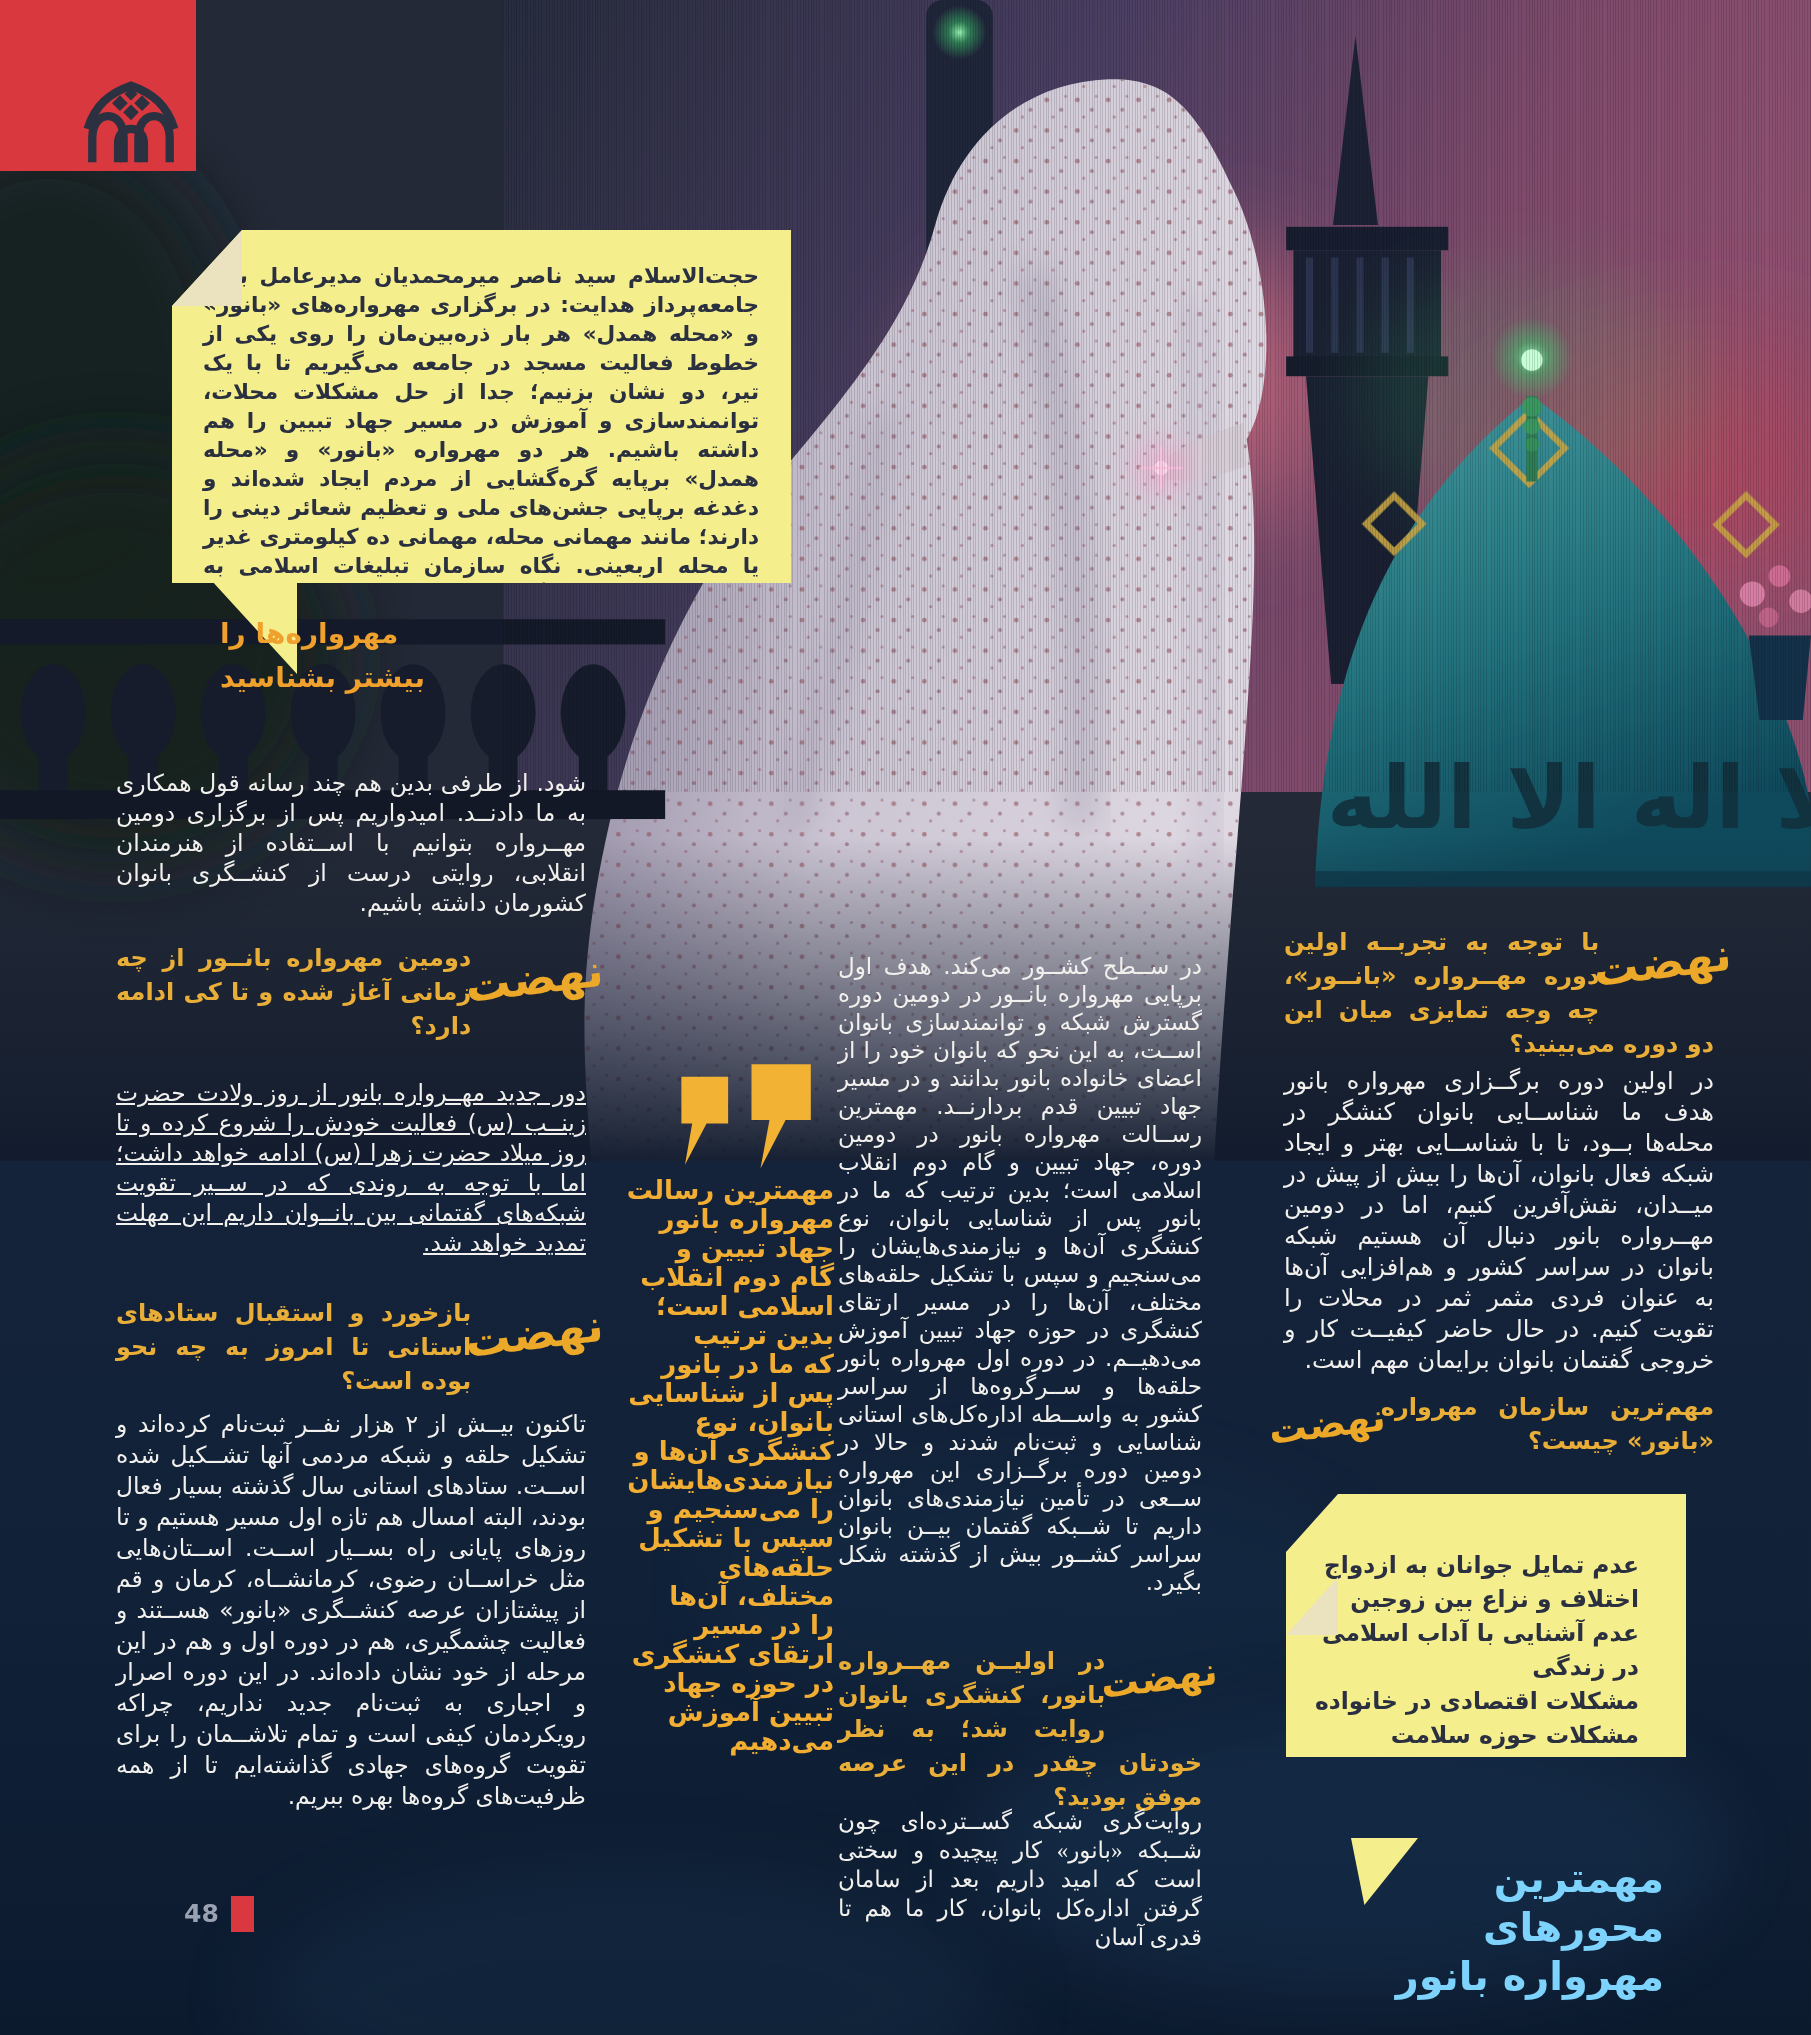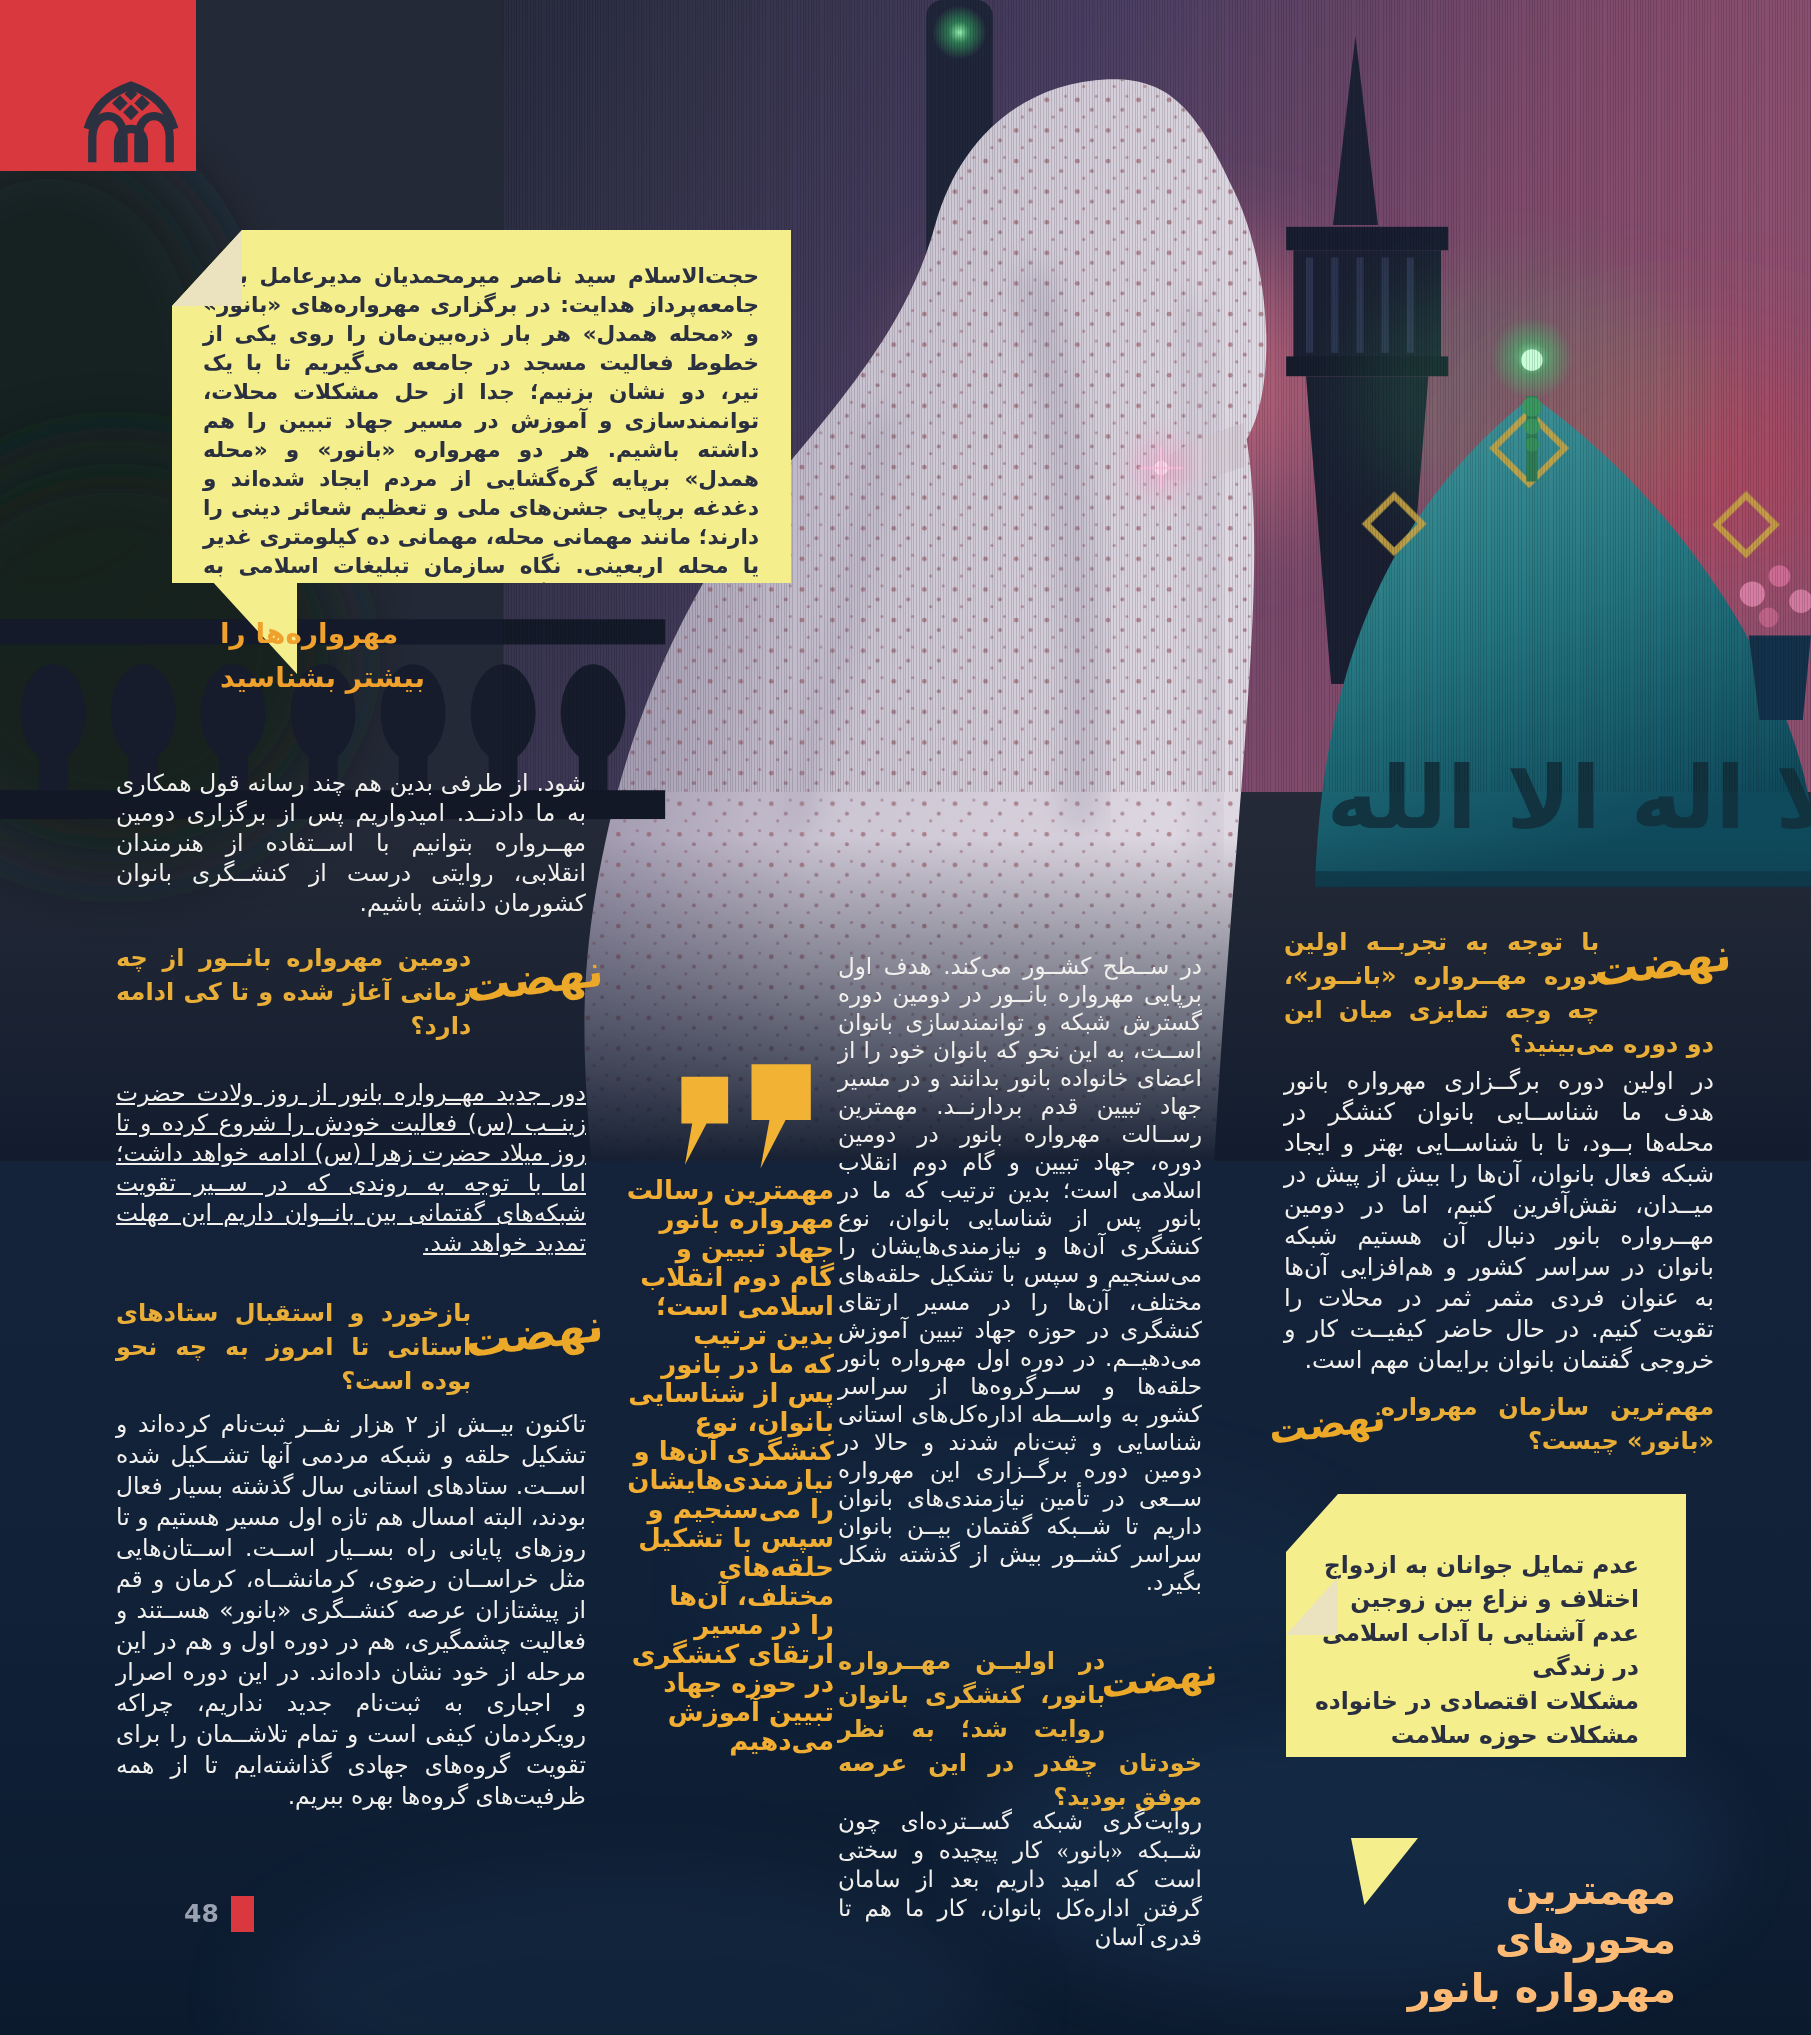--- a/index.html
+++ b/index.html
@@ -30,22 +30,22 @@
   .box2{left:1287px; top:1494px; width:400px; height:263px; padding:54px 47px 0 27px; box-sizing:border-box;
     font-size:23.4px; line-height:34px; text-align:right; white-space:pre-line;
     clip-path:polygon(52px 0, 100% 0, 100% 100%, 0 100%, 0 58px);}
   .fold2{left:1287px; top:1577px; width:52px; height:58px; background:#ebe2bf; z-index:5;
     clip-path:polygon(100% 0, 0 100%, 100% 100%);}
   .tail2{left:1352px; top:1838px; width:67px; height:67px; background:#f5ee8c; z-index:4;
     clip-path:polygon(0 0, 100% 0, 20% 100%);}
   
   .section-heading{left:221px; top:612px; width:369px; z-index:4; margin:0;
     color:#f0a02c; font-size:28px; line-height:44px; font-weight:bold; text-align:left; white-space:pre-line;}
-  .highlight-heading{left:1301px; top:1850px; width:360px; z-index:4; margin:16px;
-    color:#fdba74; font-size:40px; line-height:49px; font-weight:bold; text-align:right; white-space:pre-line;}
+  .highlight-heading{left:1301px; top:1850px; width:360px; z-index:4; margin:4px;
+    color:#7dd3fc; font-size:40px; line-height:49px; font-weight:bold; text-align:right; white-space:pre-line;}
   
   .body{color:#f1f0ed; text-align:justify; text-align-last:right; z-index:4;}
   .col-left{left:117px; width:470px; font-size:23.4px; line-height:30px;}
   .col-mid{left:839px; width:364px; font-size:23px; line-height:28px;}
   .col-right{left:1285px; width:430px; font-size:24px; line-height:31px;}
   
   .qblock{z-index:4; color:#e9ae38; font-weight:bold; text-align:justify; text-align-last:right;}
   .qtext{font-size:24px; line-height:34px;}
   .q-icon{
     color:#eca929; font-size:45px; font-weight:bold; line-height:1;

